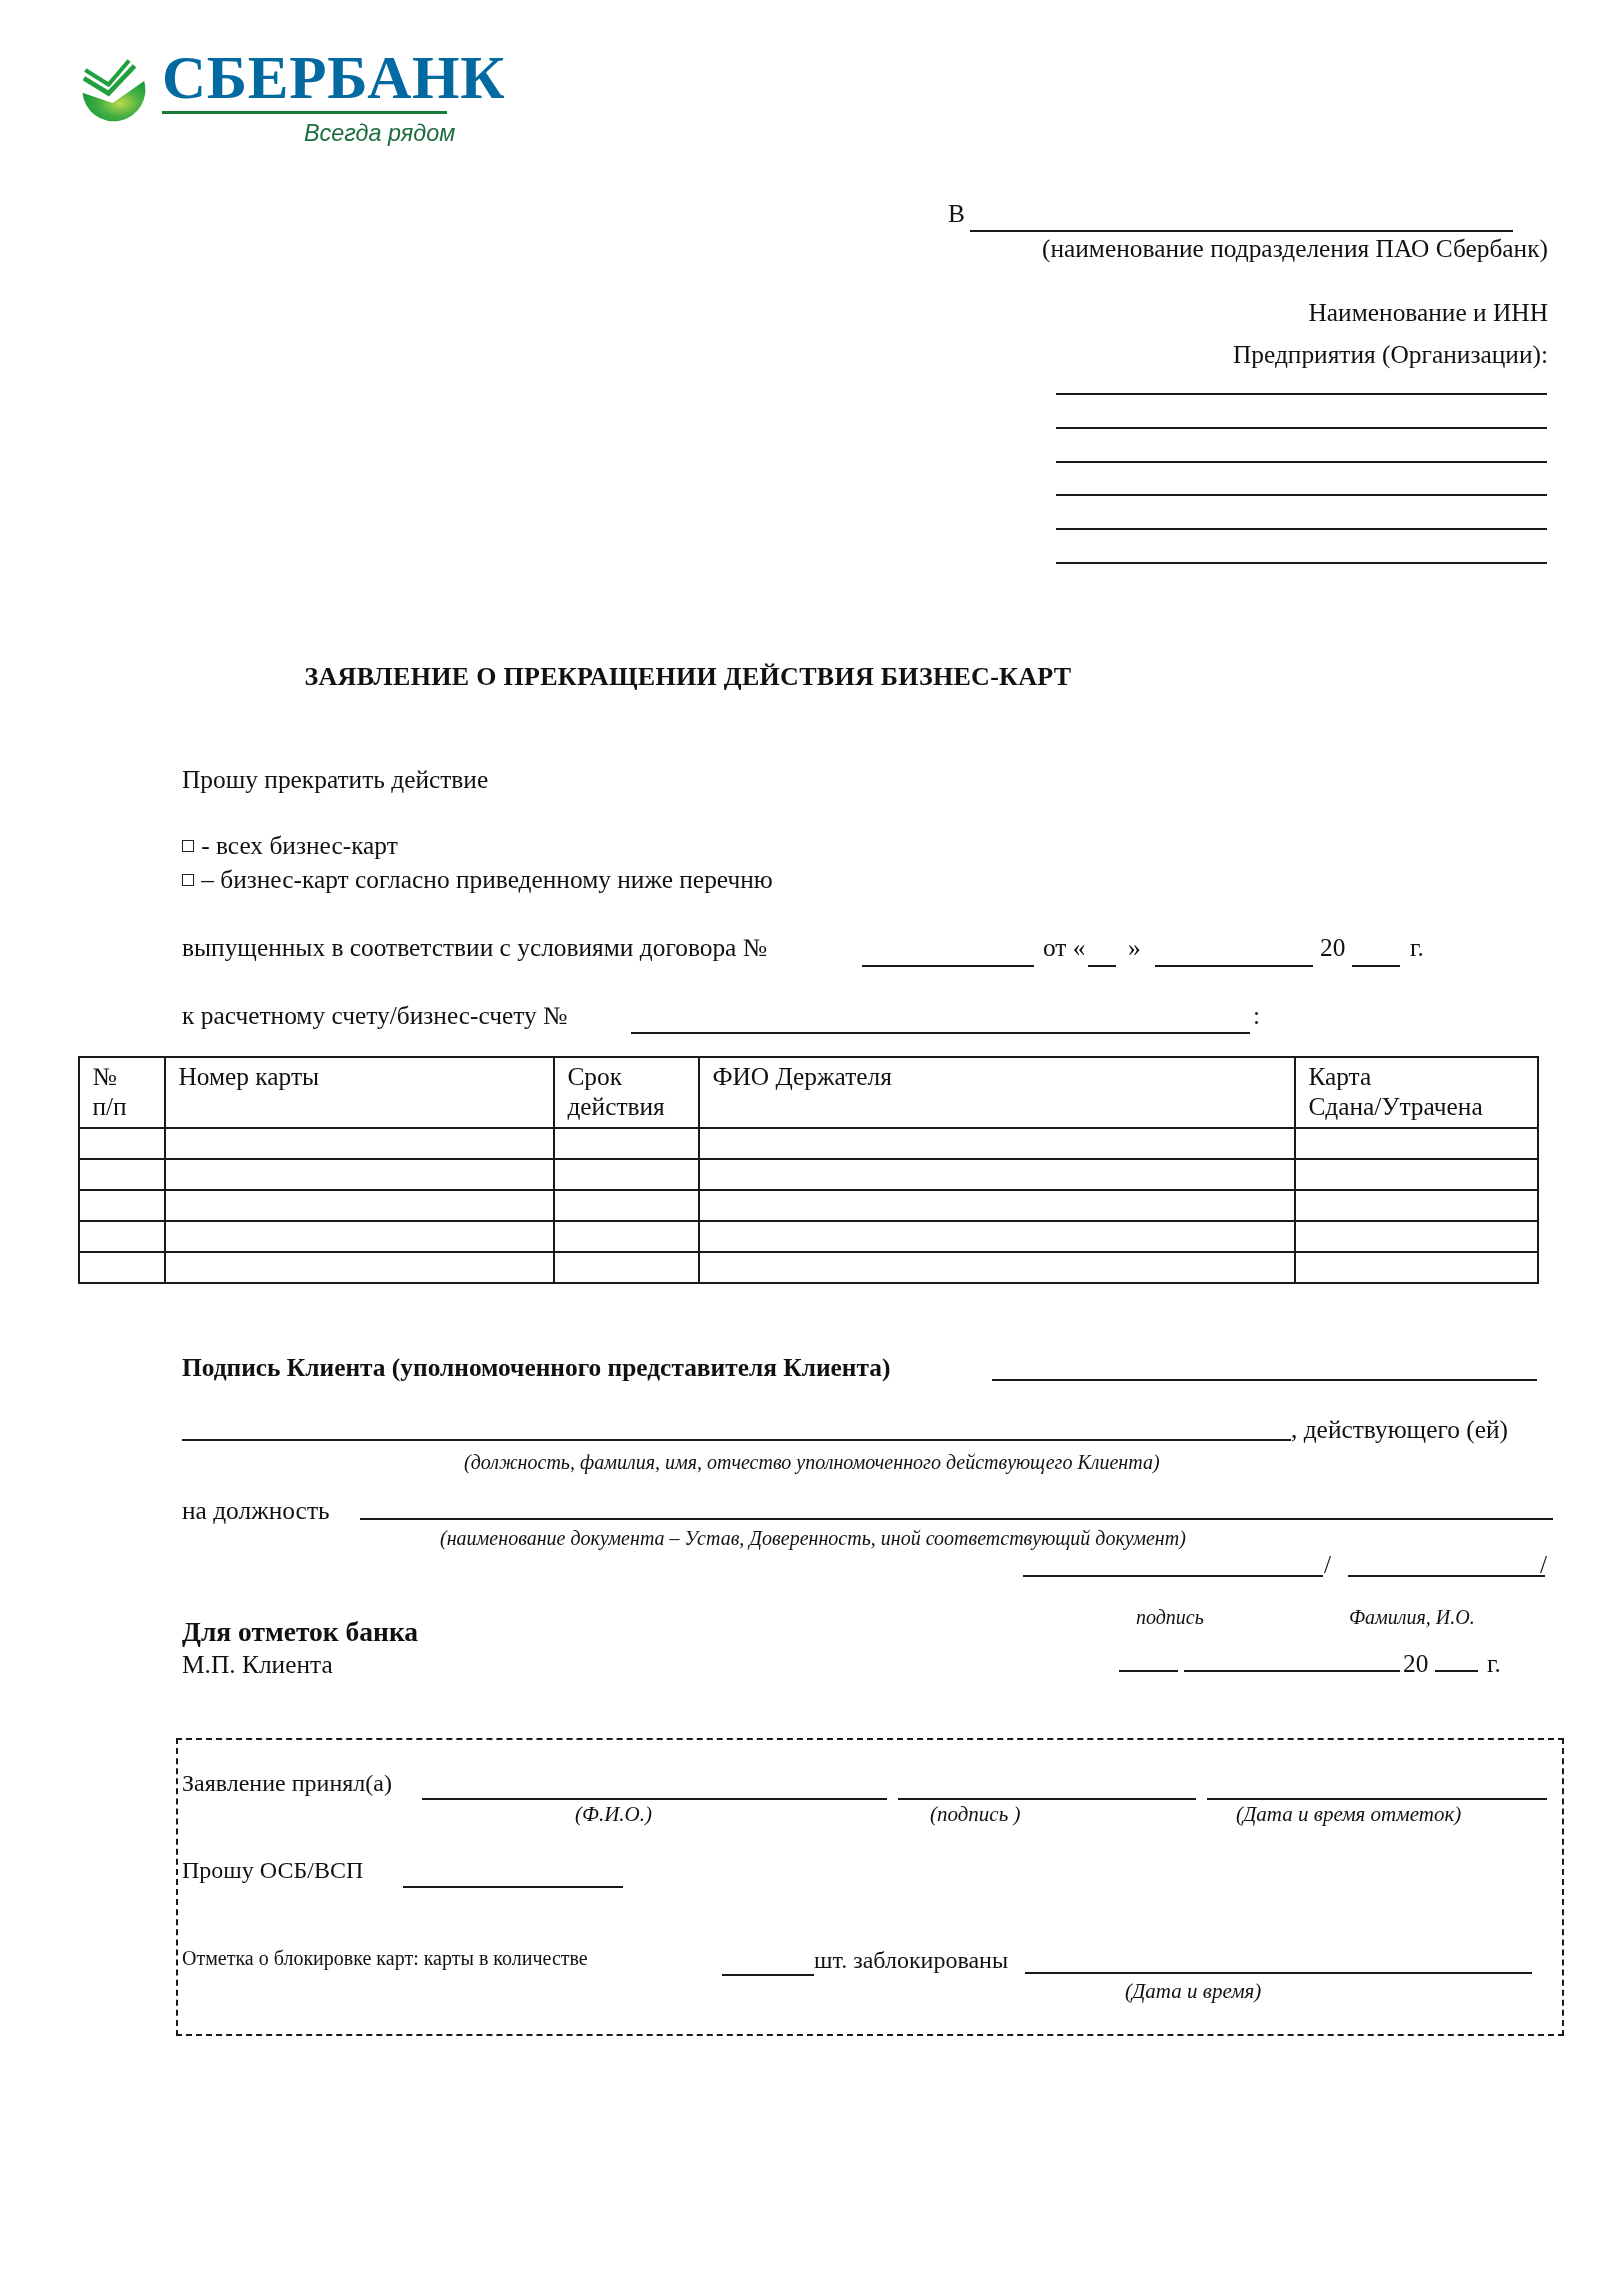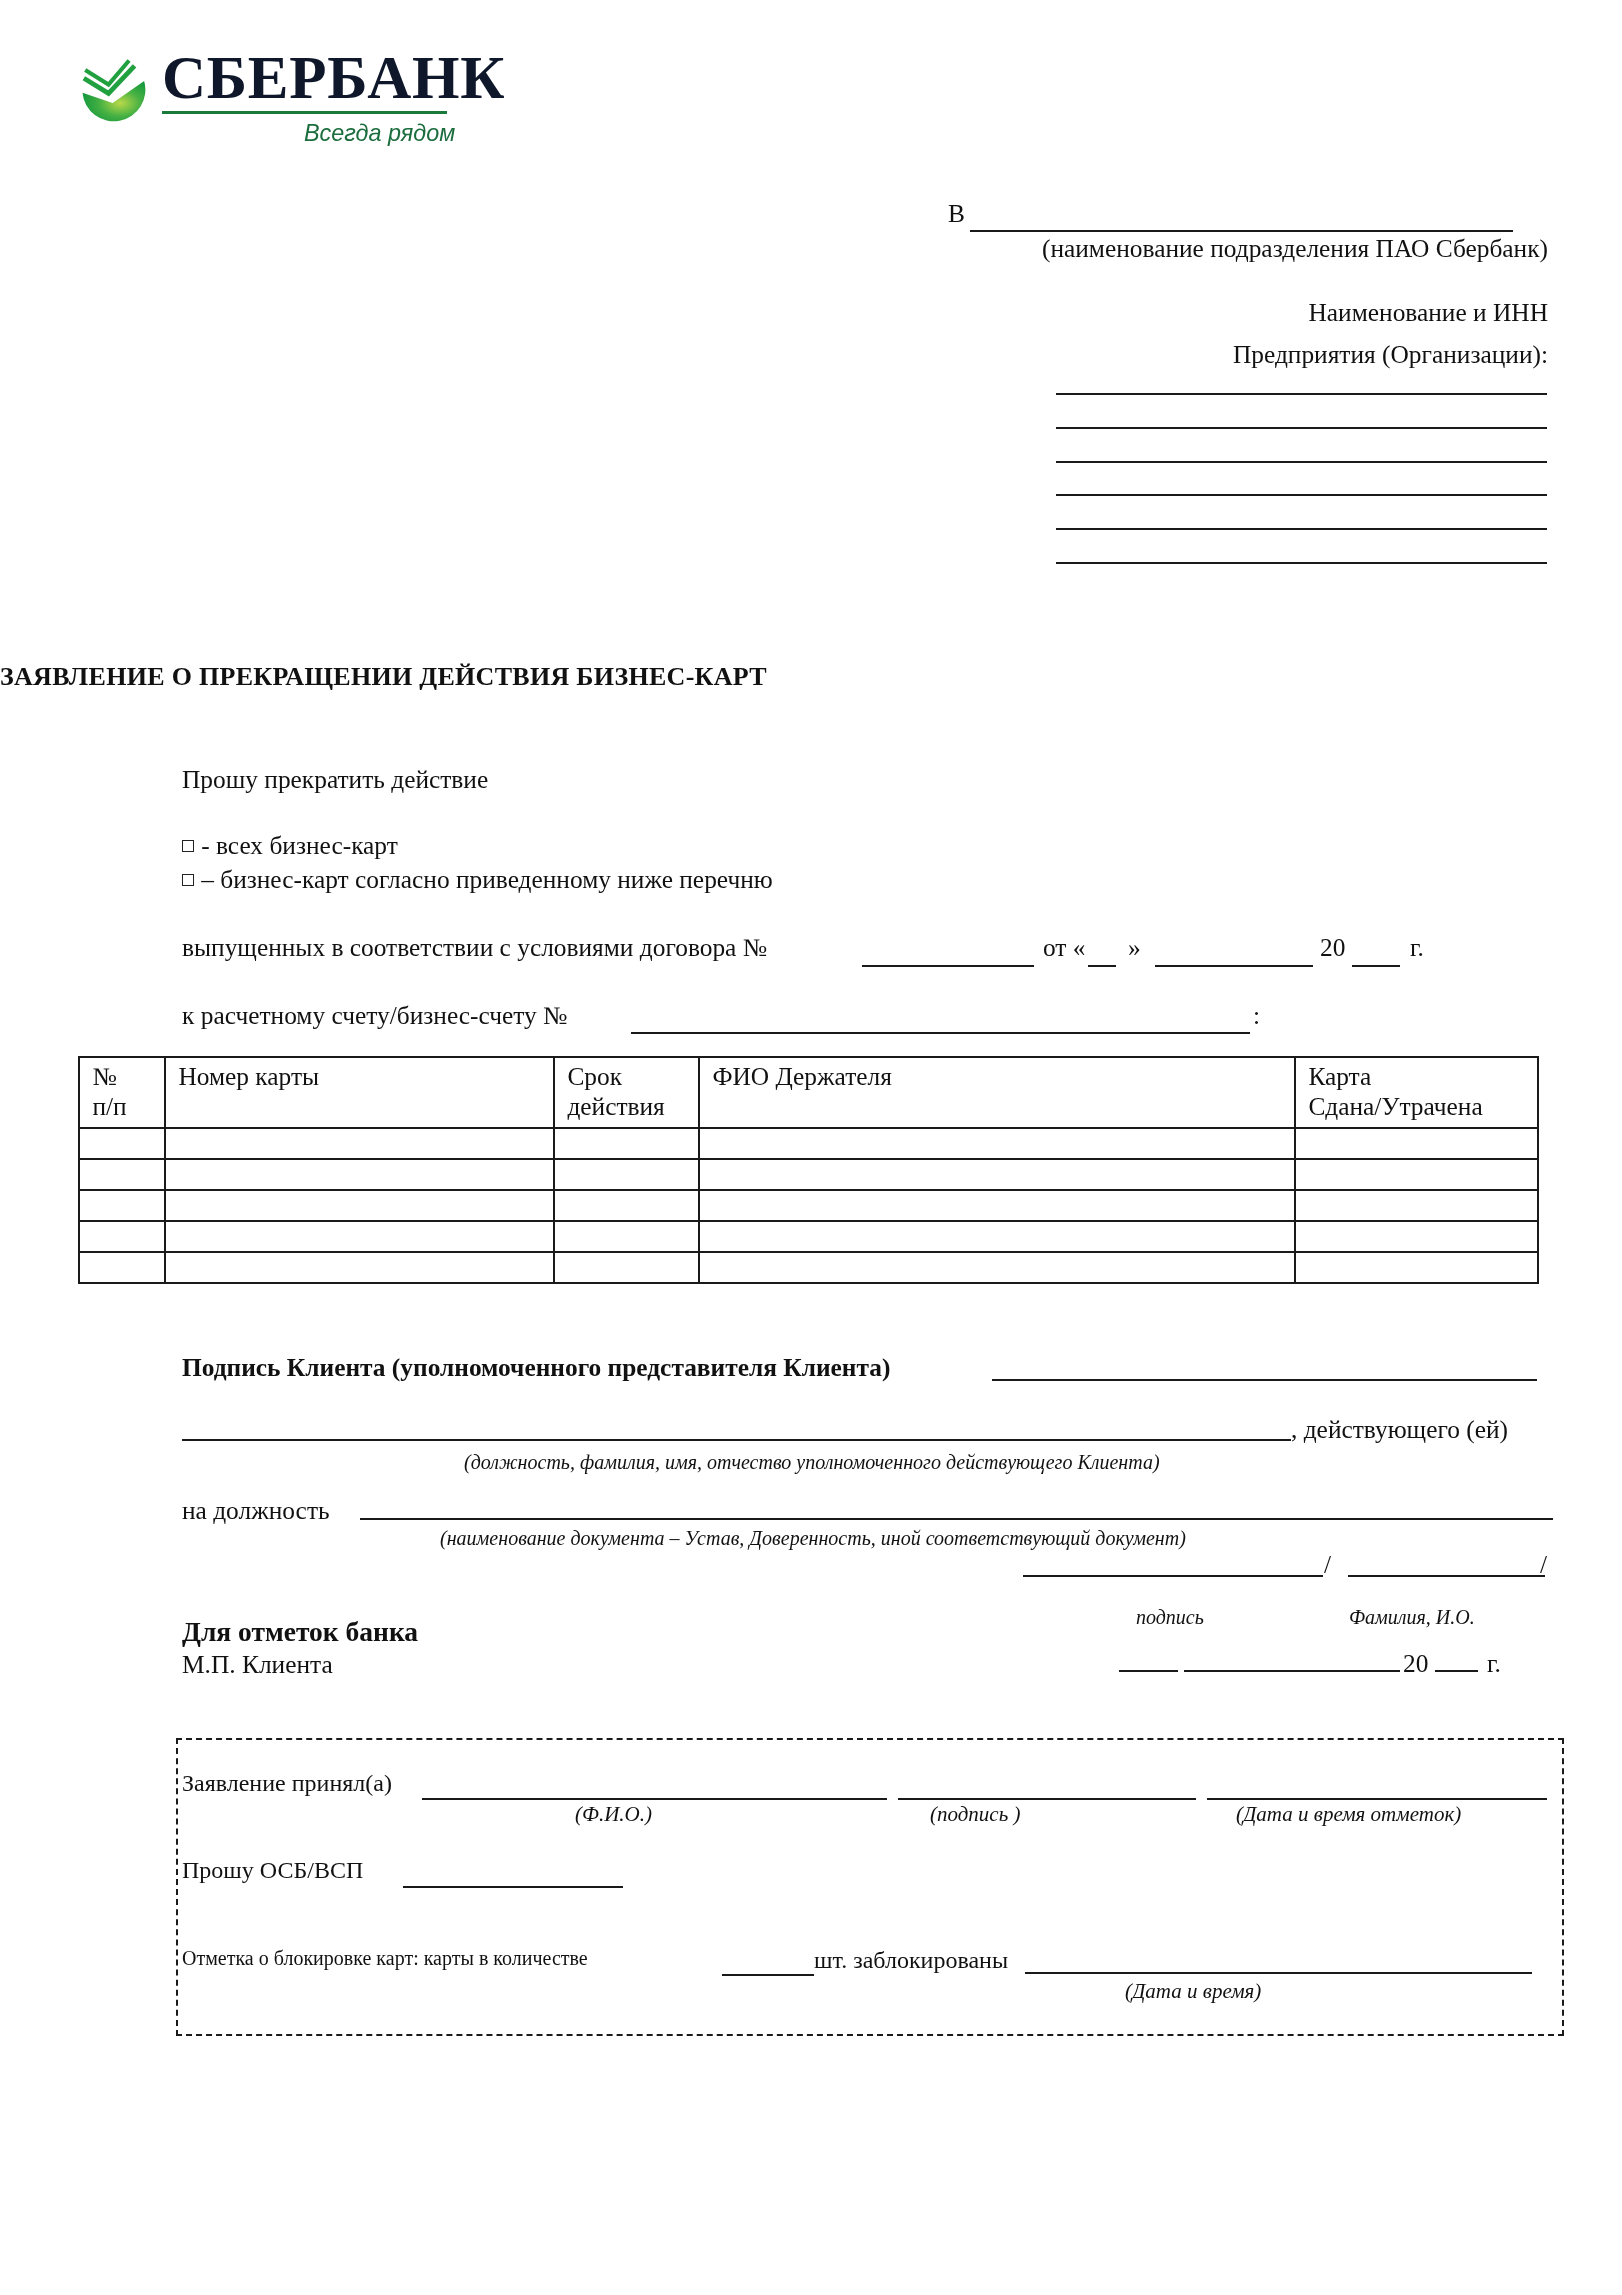--- a/index.html
+++ b/index.html
@@ -9,39 +9,39 @@
       color: #111111;
     }
     .abs { position: absolute; }
     .txt { font-size: 25.4px; line-height: 1.15; white-space: nowrap; }
     .ital { font-style: italic; font-size: 20px; white-space: nowrap; }
     .line { position: absolute; height: 0; border-top: 2.1px solid #1a1a1a; }
 
     
     .logo-emblem { left: 77px; top: 55px; width: 74px; height: 74px; }
     .logo-word {
-      left: 162px; top: 47px; font-size: 61px; font-weight: bold; color: #0f172a;
+      left: 162px; top: 47px; font-size: 61px; font-weight: bold; color: #0369a1;
       letter-spacing: 0.7px; font-family: "Liberation Serif", serif; line-height: 1;
     }
     .logo-rule { left: 162px; top: 111px; width: 285px; border-top: 3.4px solid #1a7a3a; }
     .logo-slogan {
       left: 304px; top: 120px; font-size: 23.4px; font-style: italic; color: #1b6d3d;
       font-family: "Liberation Sans", sans-serif;
     }
 
     
     .addr-b { left: 948px; top: 199px; }
     .addr-b-line { left: 970px; top: 230px; width: 543px; }
     .addr-caption { right: 74px; top: 234px; text-align: center; }
     .org-label-1 { right: 74px; top: 298px; }
     .org-label-2 { right: 74px; top: 340px; }
     .org-lines { left: 1056px; width: 491px; }
 
     .title {
-      left: 0; width: 1376px; top: 662px;
+      left: 0; width: 1376px; text-align: center; top: 662px;
       font-size: 26px; font-weight: bold; letter-spacing: 0.3px;
     }
 
     
     .checkbox {
       display: inline-block; width: 10.3px; height: 10.3px; border: 1.4px solid #222;
       vertical-align: middle; margin-right: 6.9px; position: relative; top: -2.1px;
     }
 
     

